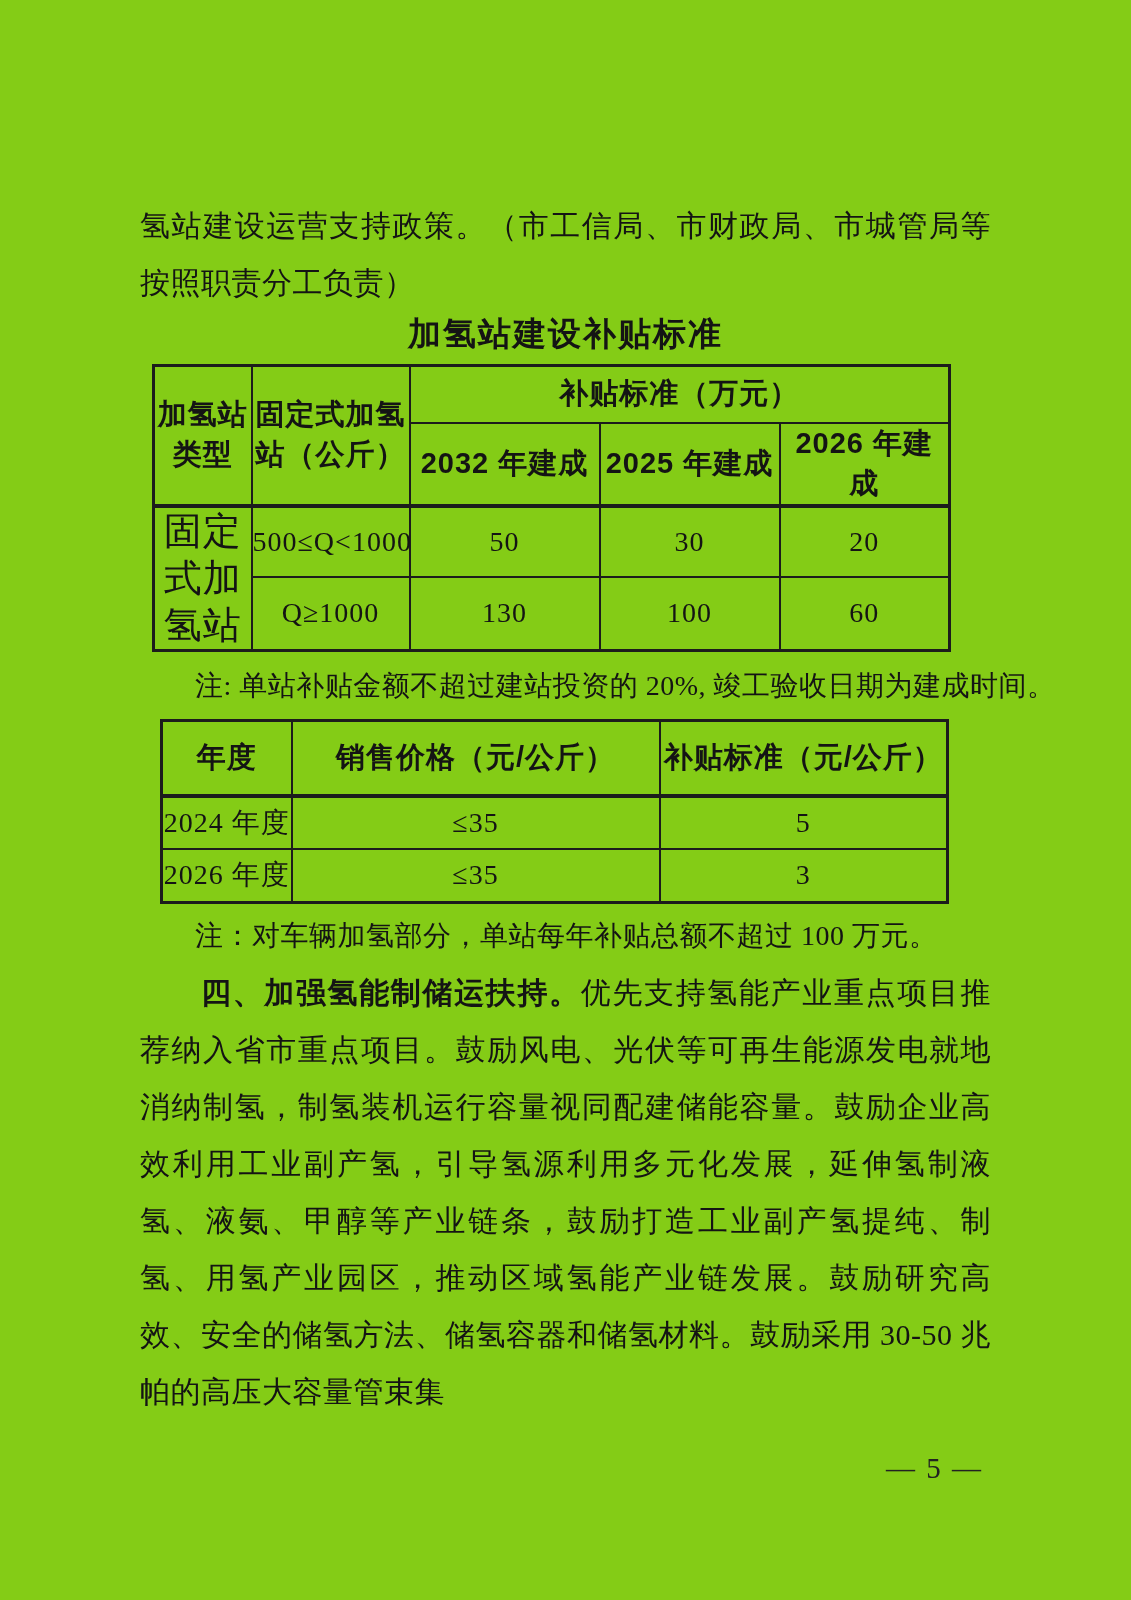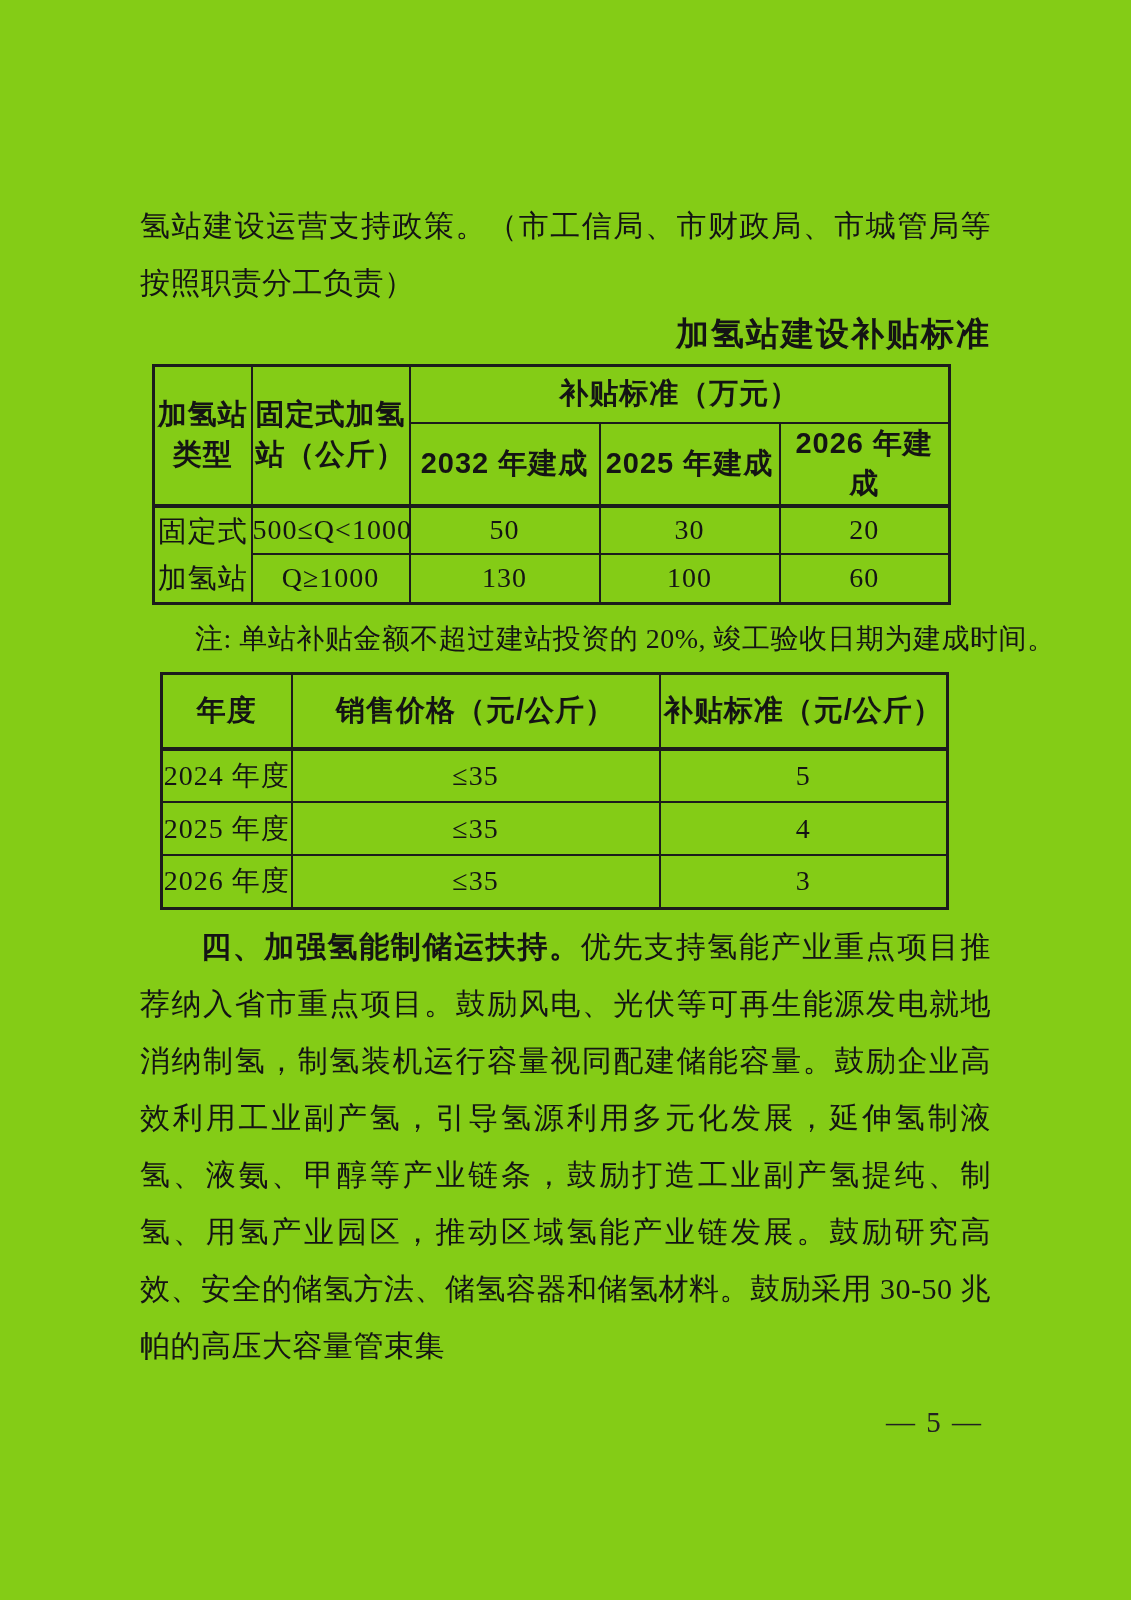--- a/index.html
+++ b/index.html
@@ -23,21 +23,21 @@
   .section-para { text-indent:61px; margin-top:8px; }
   .lead-bold {
     font-family:"Liberation Sans","DejaVu Sans",sans-serif;
     font-weight:bold;
   }
   .table-title {
     font-family:"Liberation Sans","DejaVu Sans",sans-serif;
     font-weight:bold;
     font-size:33px;
     line-height:44px;
-    text-align:right;
+    text-align:center;
     letter-spacing:2px;
   }
   .title-1 { margin-top:1px; }
   .title-2 { margin-top:10px; }
   table {
     border-collapse:collapse;
     table-layout:fixed;
     border:3px solid #1c1c1c;
   }
   th, td {
@@ -55,21 +55,21 @@
   td {
     font-size:28px;
     letter-spacing:1px;
   }
   .t1 { width:796px; margin:8px 0 0 12px; }
   .t1 .hdr-sep { border-bottom:4px solid #1c1c1c; }
   .t1 .row-h1 { height:57px; }
   .t1 .row-h2 { height:58px; }
   .t1 .row-d1 { height:48px; }
   .t1 .row-d2 { height:49px; }
-  .type-cell { font-size:29px; line-height:47px; }
+  .type-cell { font-size:38px; line-height:47px; }
   .t2 { width:786px; margin:13px 0 0 20px;border-radius:18px; }
   .t2 .hdr-sep { border-bottom:4px solid #1c1c1c; }
   .t2 .row-h { height:76px; }
   .t2 .row-d { height:53px; }
   .note {
     font-size:28px;
     line-height:40px;
     letter-spacing:0.5px;
     white-space:nowrap;
     padding-left:55px;
@@ -144,30 +144,26 @@
         <th class="hdr-sep">年度</th>
         <th class="hdr-sep">销售价格（元/公斤）</th>
         <th class="hdr-sep">补贴标准（元/公斤）</th>
       </tr>
       <tr class="row-d">
         <td>2024 年度</td>
         <td>≤35</td>
         <td>5</td>
       </tr>
       <tr class="row-d">
-        <td>2025 年度</td>
-        <td>≤35</td>
-        <td>4</td>
-      </tr>
-      <tr class="row-d">
         <td>2026 年度</td>
         <td>≤35</td>
         <td>3</td>
       </tr>
     </tbody>
   </table>
 
+  <p class="note note-2">注：对车辆加氢部分，单站每年补贴总额不超过 100 万元。</p>
 
   <p class="body-text section-para"><span class="lead-bold">四、加强氢能制储运扶持。</span><span>优先支持氢能产业重点项目推荐纳入省市重点项目。鼓励风电、光伏等可再生能源发电就地消纳制氢，制氢装机运行容量视同配建储能容量。鼓励企业高效利用工业副产氢，引导氢源利用多元化发展，延伸氢制液氢、液氨、甲醇等产业链条，鼓励打造工业副产氢提纯、制氢、用氢产业园区，推动区域氢能产业链发展。鼓励研究高效、安全的储氢方法、储氢容器和储氢材料。鼓励采用 30-50 兆帕的高压大容量管束集</span></p>
 
   <p class="page-number">— 5 —</p>
 
 </div>
 
 </body></html>

